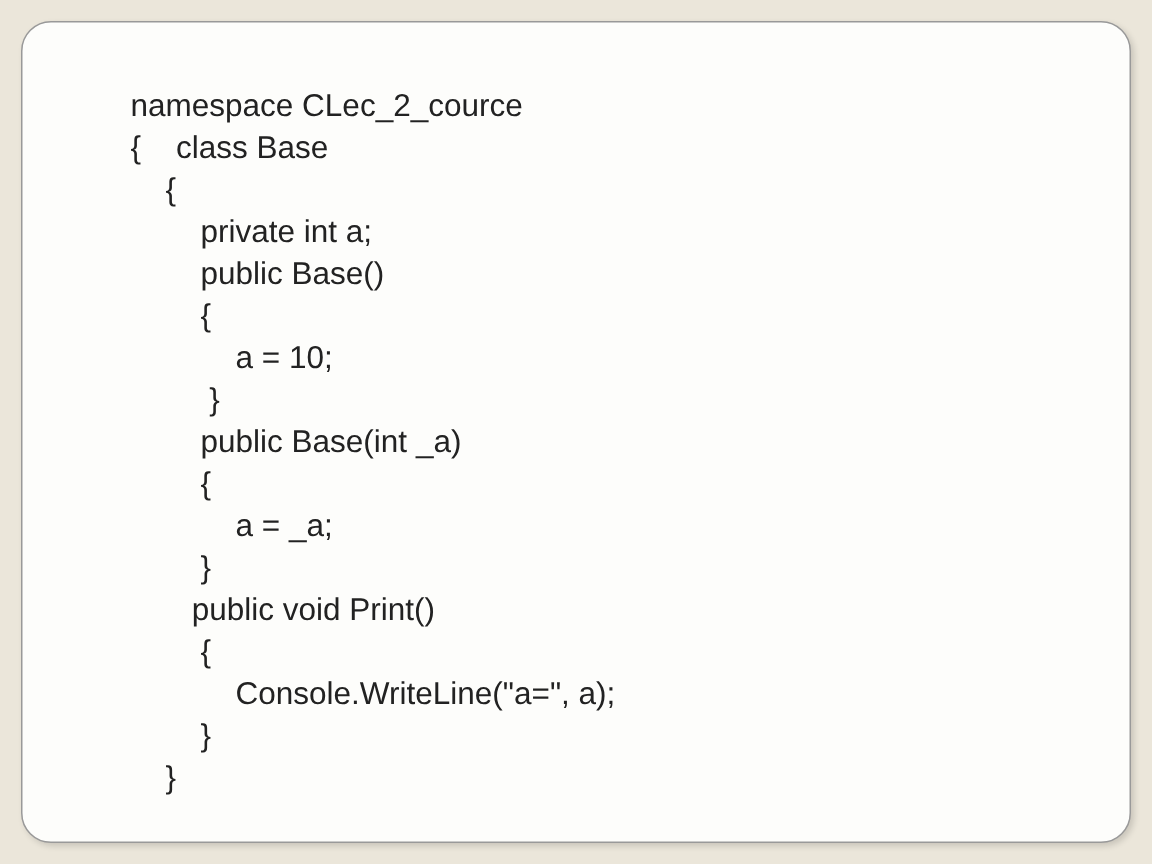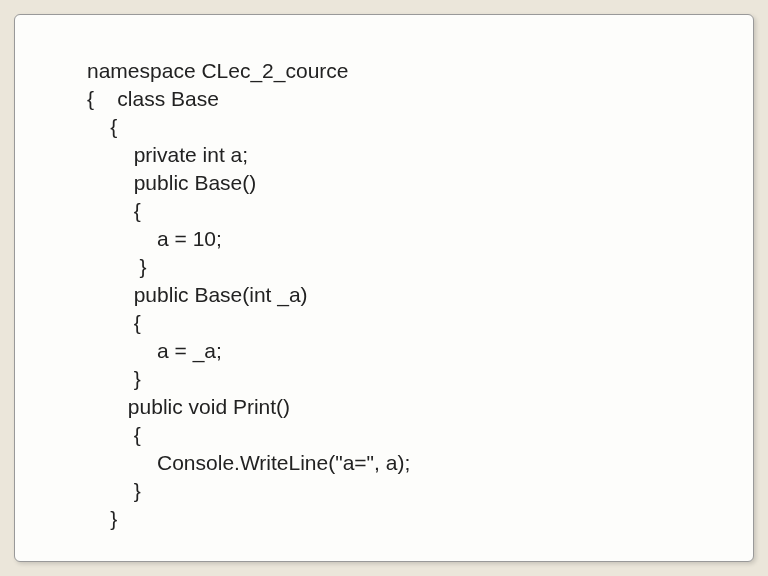--- a/index.html
+++ b/index.html
@@ -14,21 +14,21 @@
       font-family: Verdana, Geneva, sans-serif;
       display: flex;
       align-items: center;
       justify-content: center;
     }
     .slide-frame {
       width: 740px;
       height: 548px;
       background: #fdfdfb;
       border: 1px solid #999;
-      border-radius: 6px;
+      border-radius: 20px;
       box-shadow: 2px 2px 4px rgba(0,0,0,0.15);
       padding: 14px 18px 14px 72px;
       position: relative;
       overflow: hidden;
     }
     .code-block {
       font-size: 21px;
       line-height: 28px;
       color: #222;
       white-space: pre;

